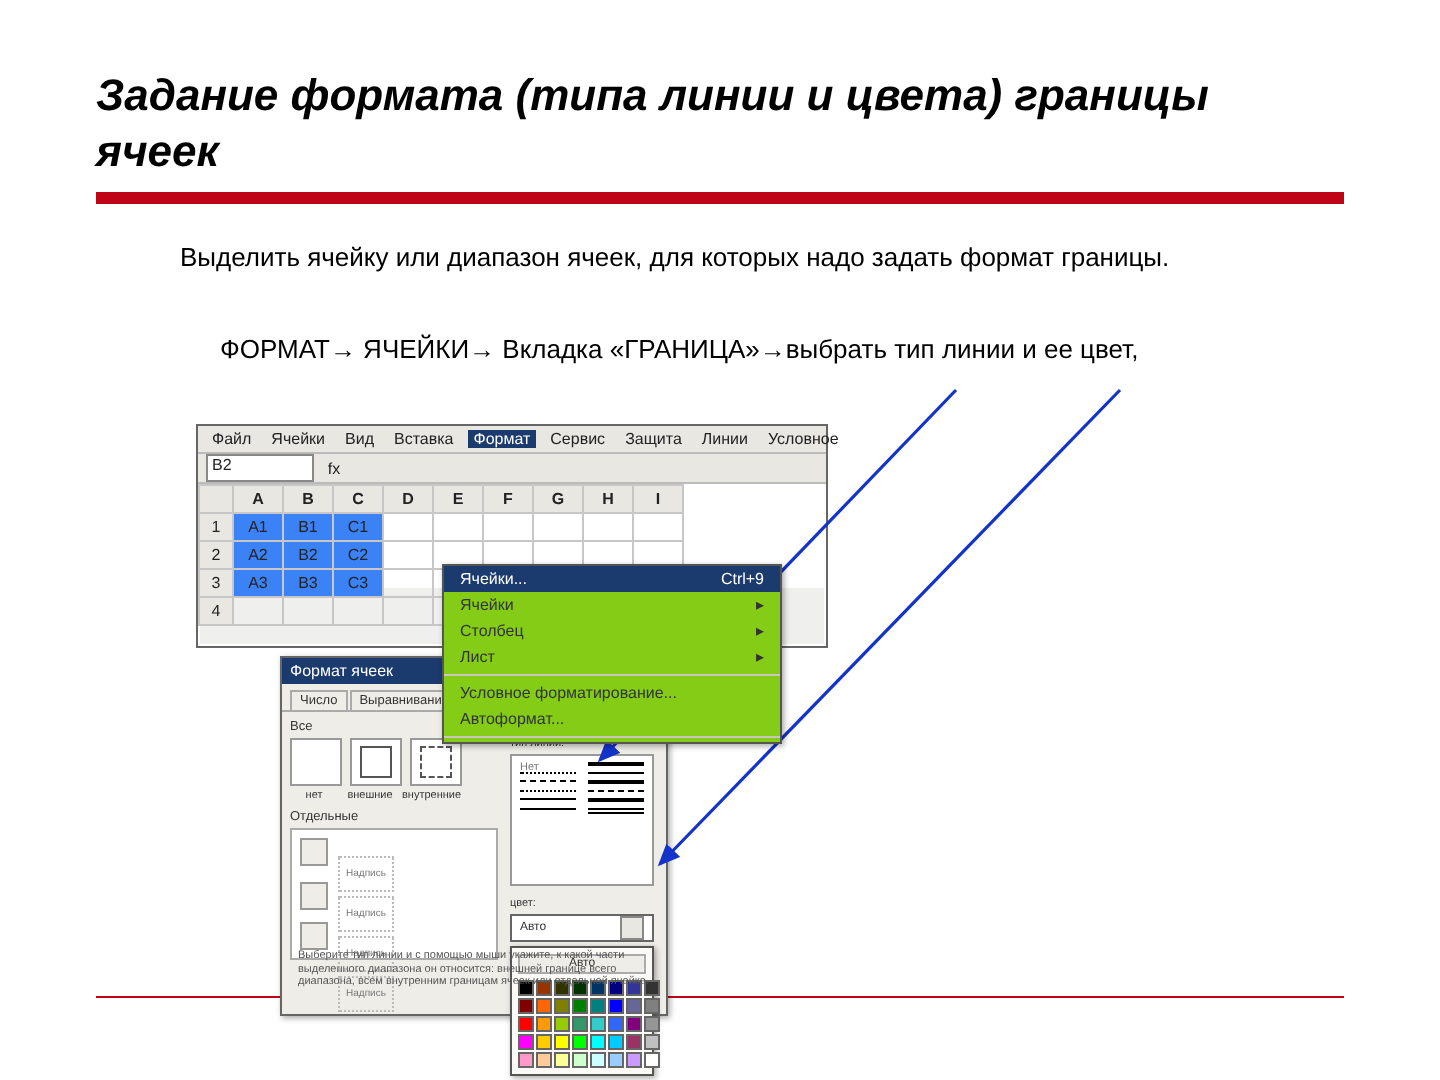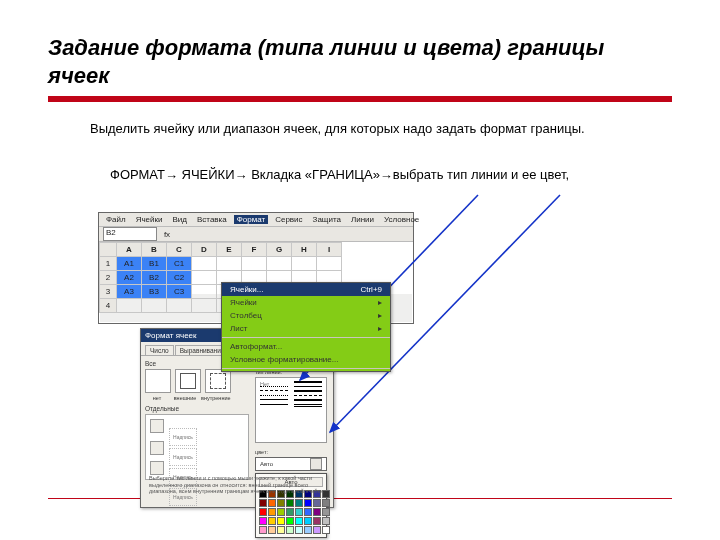--- a/index.html
+++ b/index.html
@@ -264,24 +264,24 @@
             <span>▸</span>
           </div>
           <div class="item">
             <span>Лист</span>
             <span>▸</span>
           </div>
         </div>
       <div class="sep"></div>
       <div id="dd-items2">
           <div class="item">
+            <span>Условное форматирование...</span>
+          </div>
+          <div class="item">
             <span>Автоформат...</span>
-          </div>
-          <div class="item">
-            <span>Условное форматирование...</span>
           </div>
         </div>
       <div class="sep"></div>
     </div>
   </div>
 </div>
 
 <div class="dialog">
   <div class="cap">
     <span>Формат ячеек</span>

